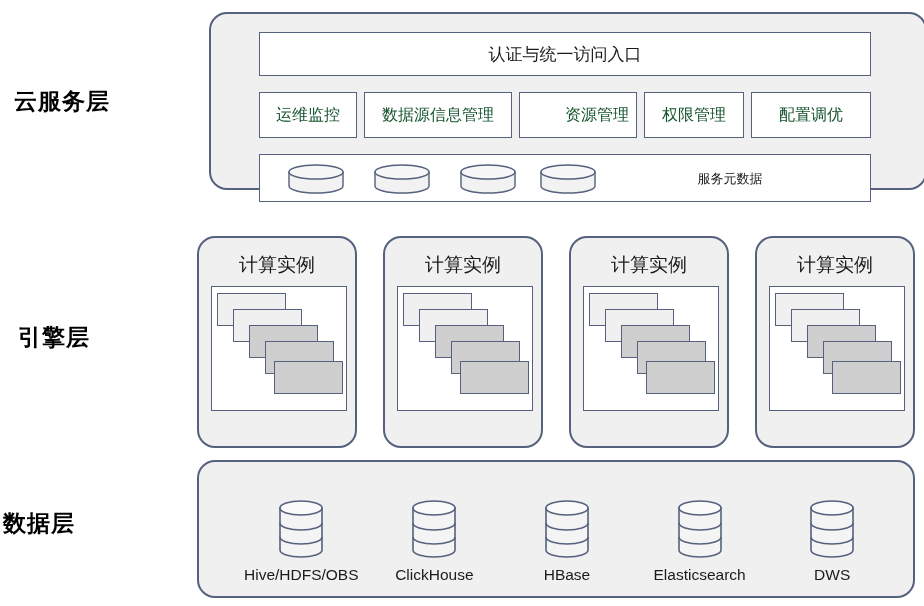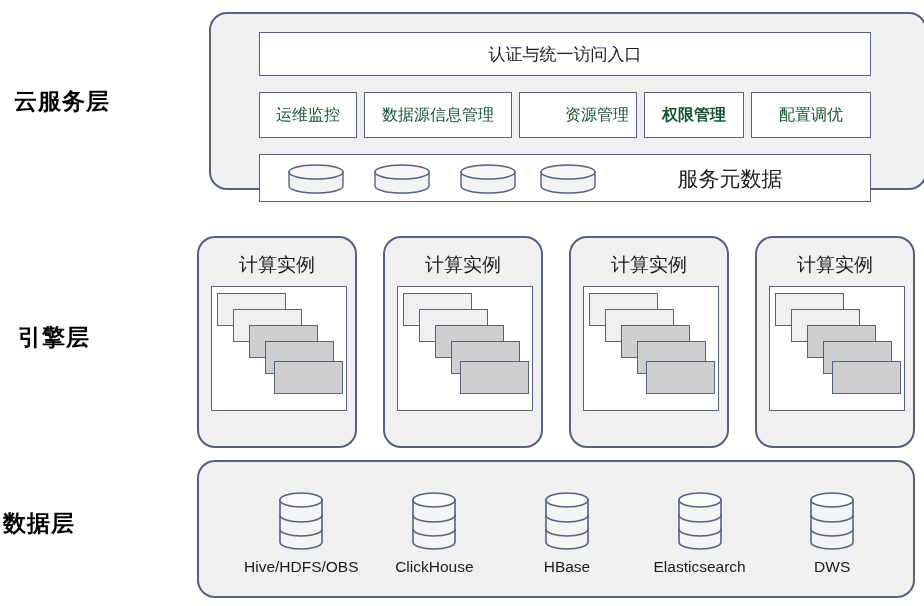--- a/index.html
+++ b/index.html
@@ -78,21 +78,21 @@
     align-items: center;
     justify-content: center;
     font-size: 16px;
     color: #14532d;
     white-space: nowrap;
     padding: 0 6px;
   }
   .service-box.w1 { flex: 0 0 98px;  }
   .service-box.w2 { flex: 0 0 148px; }
   .service-box.w3 { flex: 0 0 118px; padding-left: 44px; }
-  .service-box.w4 { flex: 0 0 100px; font-weight: bold; }
+  .service-box.w4 { flex: 0 0 100px; }
   .service-box.w5 { flex: 1 1 auto;  }
 
   #meta-bar {
     position: absolute;
     left: 48px;
     top: 140px;
     width: 612px;
     height: 48px;
     background: #ffffff;
     border: 1px solid #55617d;
@@ -110,21 +110,21 @@
   #puck3 { left: 280px; }
   #meta-label {
     position: absolute;
     right: 0;
     left: 330px;
     top: 0;
     height: 48px;
     display: flex;
     align-items: center;
     justify-content: center;
-    font-size: 21px;
+    font-size: 13px;
     color: #1a1a1a;
   }
 
   
   #engine-layer-wrap {
     position: absolute;
     left: 197px;
     top: 236px;
     width: 718px;
     height: 212px;
@@ -186,21 +186,21 @@
     height: 138px;
   }
   #data-items {
     position: absolute;
     left: 45px;
     right: 24px;
     top: 22px;
     height: 100px;
     display: flex;
     justify-content: space-between;
-    align-items: center;
+    align-items: flex-end;
     gap: 19px;
   }
   .data-item {
     width: 128px;
     display: flex;
     flex-direction: column;
     align-items: center;
   }
   .db-tall {
     width: 46px;

